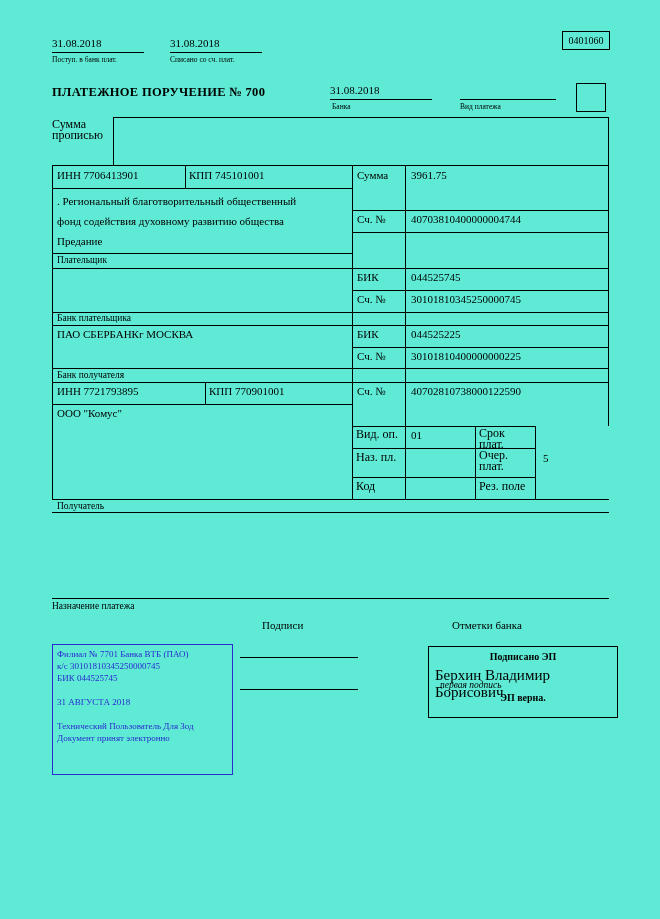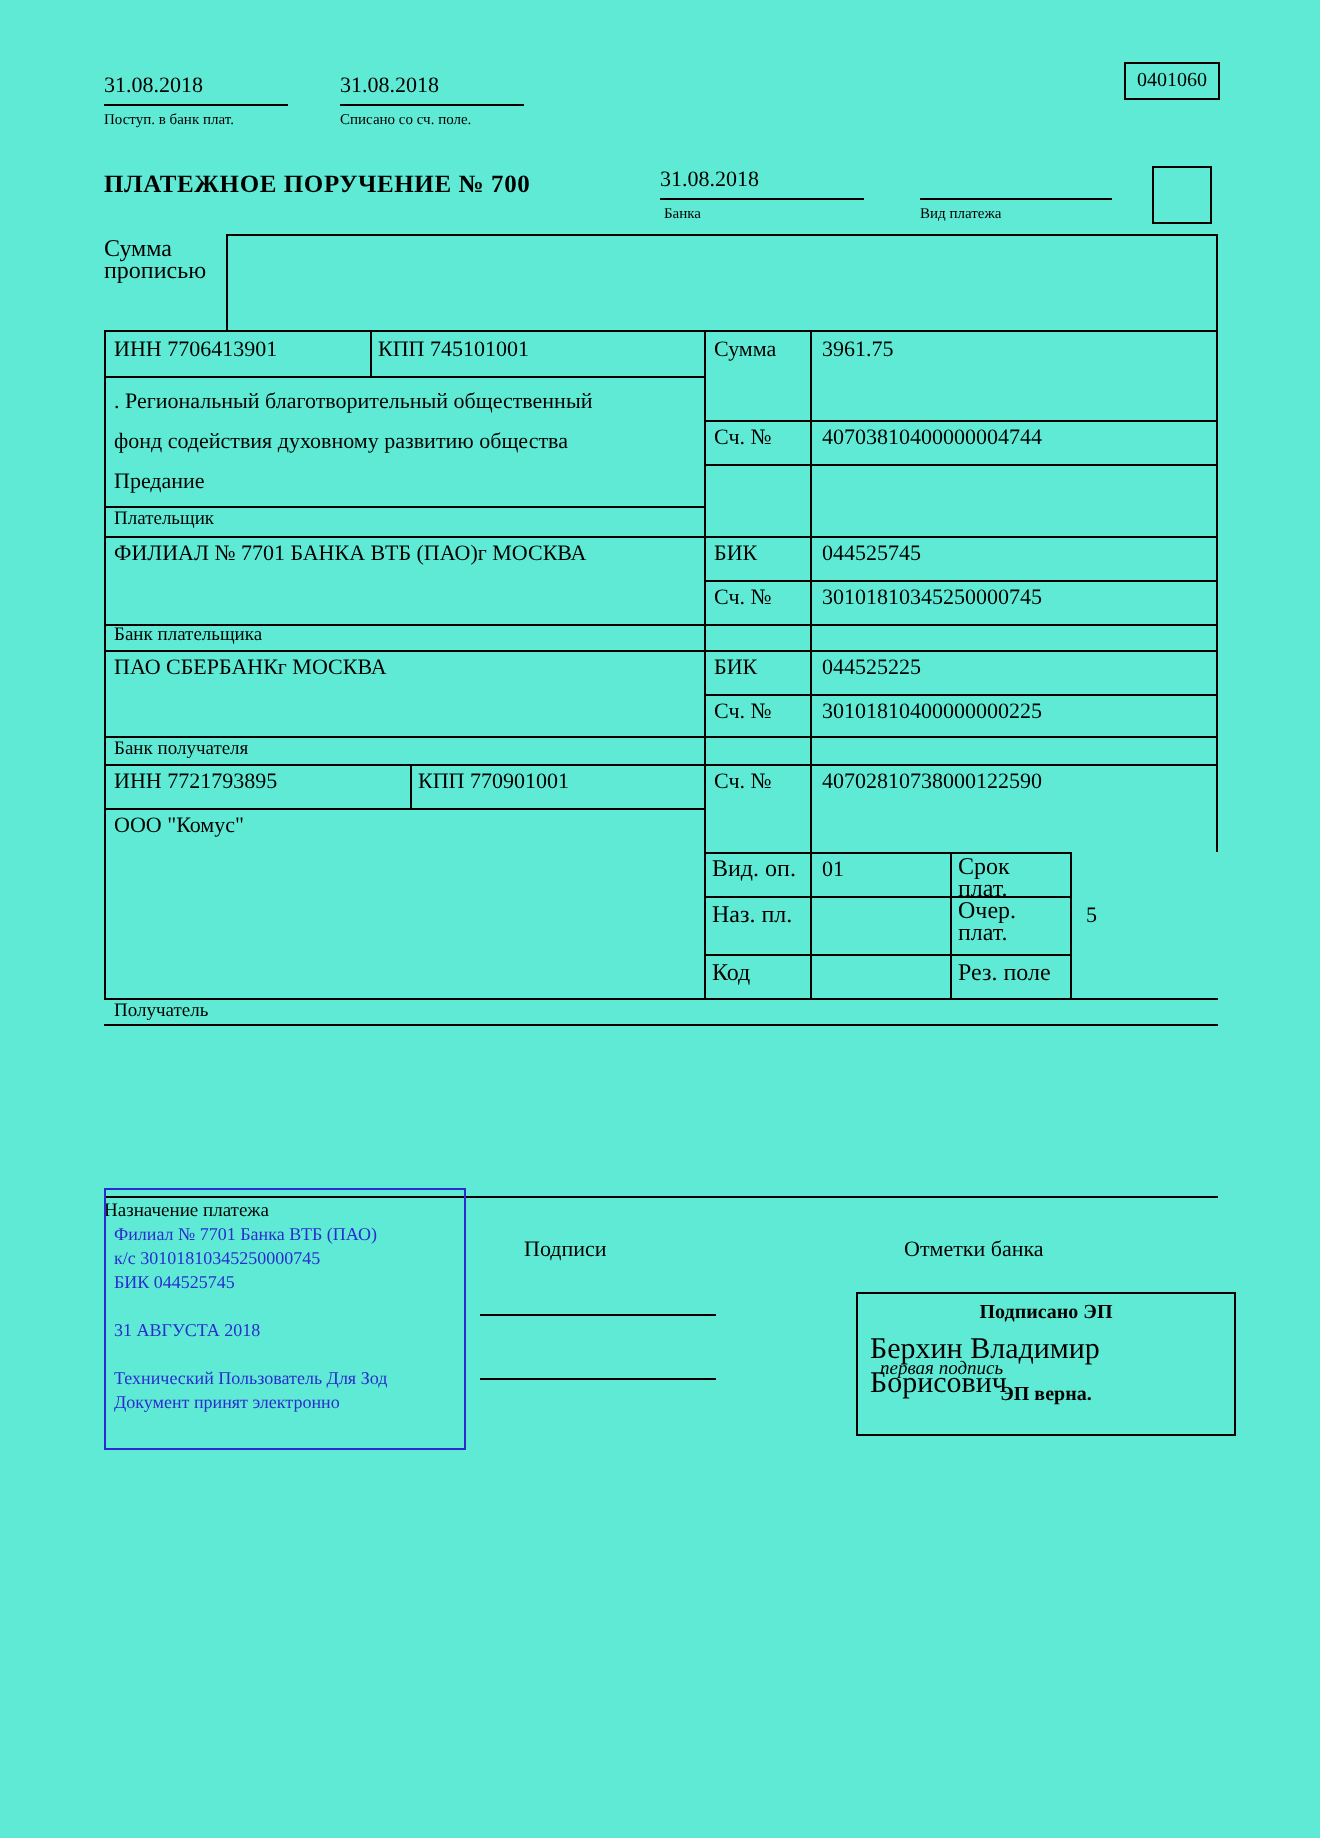--- a/index.html
+++ b/index.html
@@ -9,35 +9,35 @@
   .t{position:absolute;font-size:11px;line-height:13px;white-space:nowrap;}
   .wrap{white-space:normal;}
   .small{position:absolute;font-size:7.5px;line-height:9px;white-space:nowrap;}
   .sec{position:absolute;font-size:9.5px;line-height:11px;white-space:nowrap;}
   .cell10{position:absolute;font-size:12px;line-height:11px;}
   .underline{border-bottom:1px solid #000;height:15px;}
   .hl{position:absolute;height:1px;background:#000;}
   .vl{position:absolute;width:1px;background:#000;}
   .box{position:absolute;border:1px solid #000;box-sizing:border-box;}
   .title{position:absolute;font-size:12.5px;font-weight:bold;letter-spacing:.3px;white-space:nowrap;}
-  .stamp{position:absolute;left:52px;top:594px;width:181px;height:131px;border:1px solid #2b2bd0;
-         box-sizing:border-box;color:#2b2bd0;font-size:9px;line-height:12px;padding:16px 4px;}
+  .stamp{position:absolute;left:52px;top:644px;width:181px;height:131px;border:1px solid #2b2bd0;
+         box-sizing:border-box;color:#2b2bd0;font-size:9px;line-height:12px;padding:3px 4px;}
   .stamp .gap{margin-top:12px;}
   .sigstamp{position:absolute;left:428px;top:646px;width:190px;height:72px;border:1px solid #000;box-sizing:border-box;}
   .sigstamp .c{position:absolute;left:0;width:100%;text-align:center;}
 </style>
 </head>
 <body>
 
 <div class="page">
 
   <div class="t underline" style="left:52px;top:37px;width:92px;">31.08.2018</div>
   <div class="small" style="left:52px;top:55px;">Поступ. в банк плат.</div>
   <div class="t underline" style="left:170px;top:37px;width:92px;">31.08.2018</div>
-  <div class="small" style="left:170px;top:55px;">Списано со сч. поле.</div>
+  <div class="small" style="left:170px;top:55px;">Списано со сч. плат.</div>
   <div class="box" style="left:562px;top:31px;width:48px;height:19px;font-size:10px;line-height:17px;text-align:center;">0401060</div>
 
   <div class="title" style="left:52px;top:85px;">ПЛАТЕЖНОЕ ПОРУЧЕНИЕ № 700</div>
   <div class="t underline" style="left:330px;top:84px;width:102px;">31.08.2018</div>
   <div class="small" style="left:332px;top:102px;">Банка</div>
   <div class="abs underline" style="left:460px;top:84px;width:96px;"></div>
   <div class="small" style="left:460px;top:102px;">Вид платежа</div>
   <div class="box" style="left:576px;top:83px;width:30px;height:29px;"></div>
 
   <div class="cell10 wrap" style="left:52px;top:119px;width:52px;">Сумма прописью</div>
@@ -76,21 +76,20 @@
   <div class="t" style="left:57px;top:169px;">ИНН 7706413901</div>
   <div class="t" style="left:189px;top:169px;">КПП 745101001</div>
   <div class="t" style="left:357px;top:169px;">Сумма</div>
   <div class="t" style="left:411px;top:169px;">3961.75</div>
 
   <div class="t wrap" style="left:57px;top:191px;width:262px;line-height:20px;">. Региональный благотворительный общественный фонд содействия духовному развитию общества Предание</div>
   <div class="t" style="left:357px;top:213px;">Сч. №</div>
   <div class="t" style="left:411px;top:213px;">40703810400000004744</div>
   <div class="sec" style="left:57px;top:255px;">Плательщик</div>
 
-  <div class="t" style="left:57px;top:271px;">ФИЛИАЛ № 7701 БАНКА ВТБ (ПАО)г МОСКВА</div>
   <div class="t" style="left:357px;top:271px;">БИК</div>
   <div class="t" style="left:411px;top:271px;">044525745</div>
   <div class="t" style="left:357px;top:293px;">Сч. №</div>
   <div class="t" style="left:411px;top:293px;">30101810345250000745</div>
   <div class="sec" style="left:57px;top:313px;">Банк плательщика</div>
 
   <div class="t" style="left:57px;top:328px;">ПАО СБЕРБАНКг МОСКВА</div>
   <div class="t" style="left:357px;top:328px;">БИК</div>
   <div class="t" style="left:411px;top:328px;">044525225</div>
   <div class="t" style="left:357px;top:350px;">Сч. №</div>

